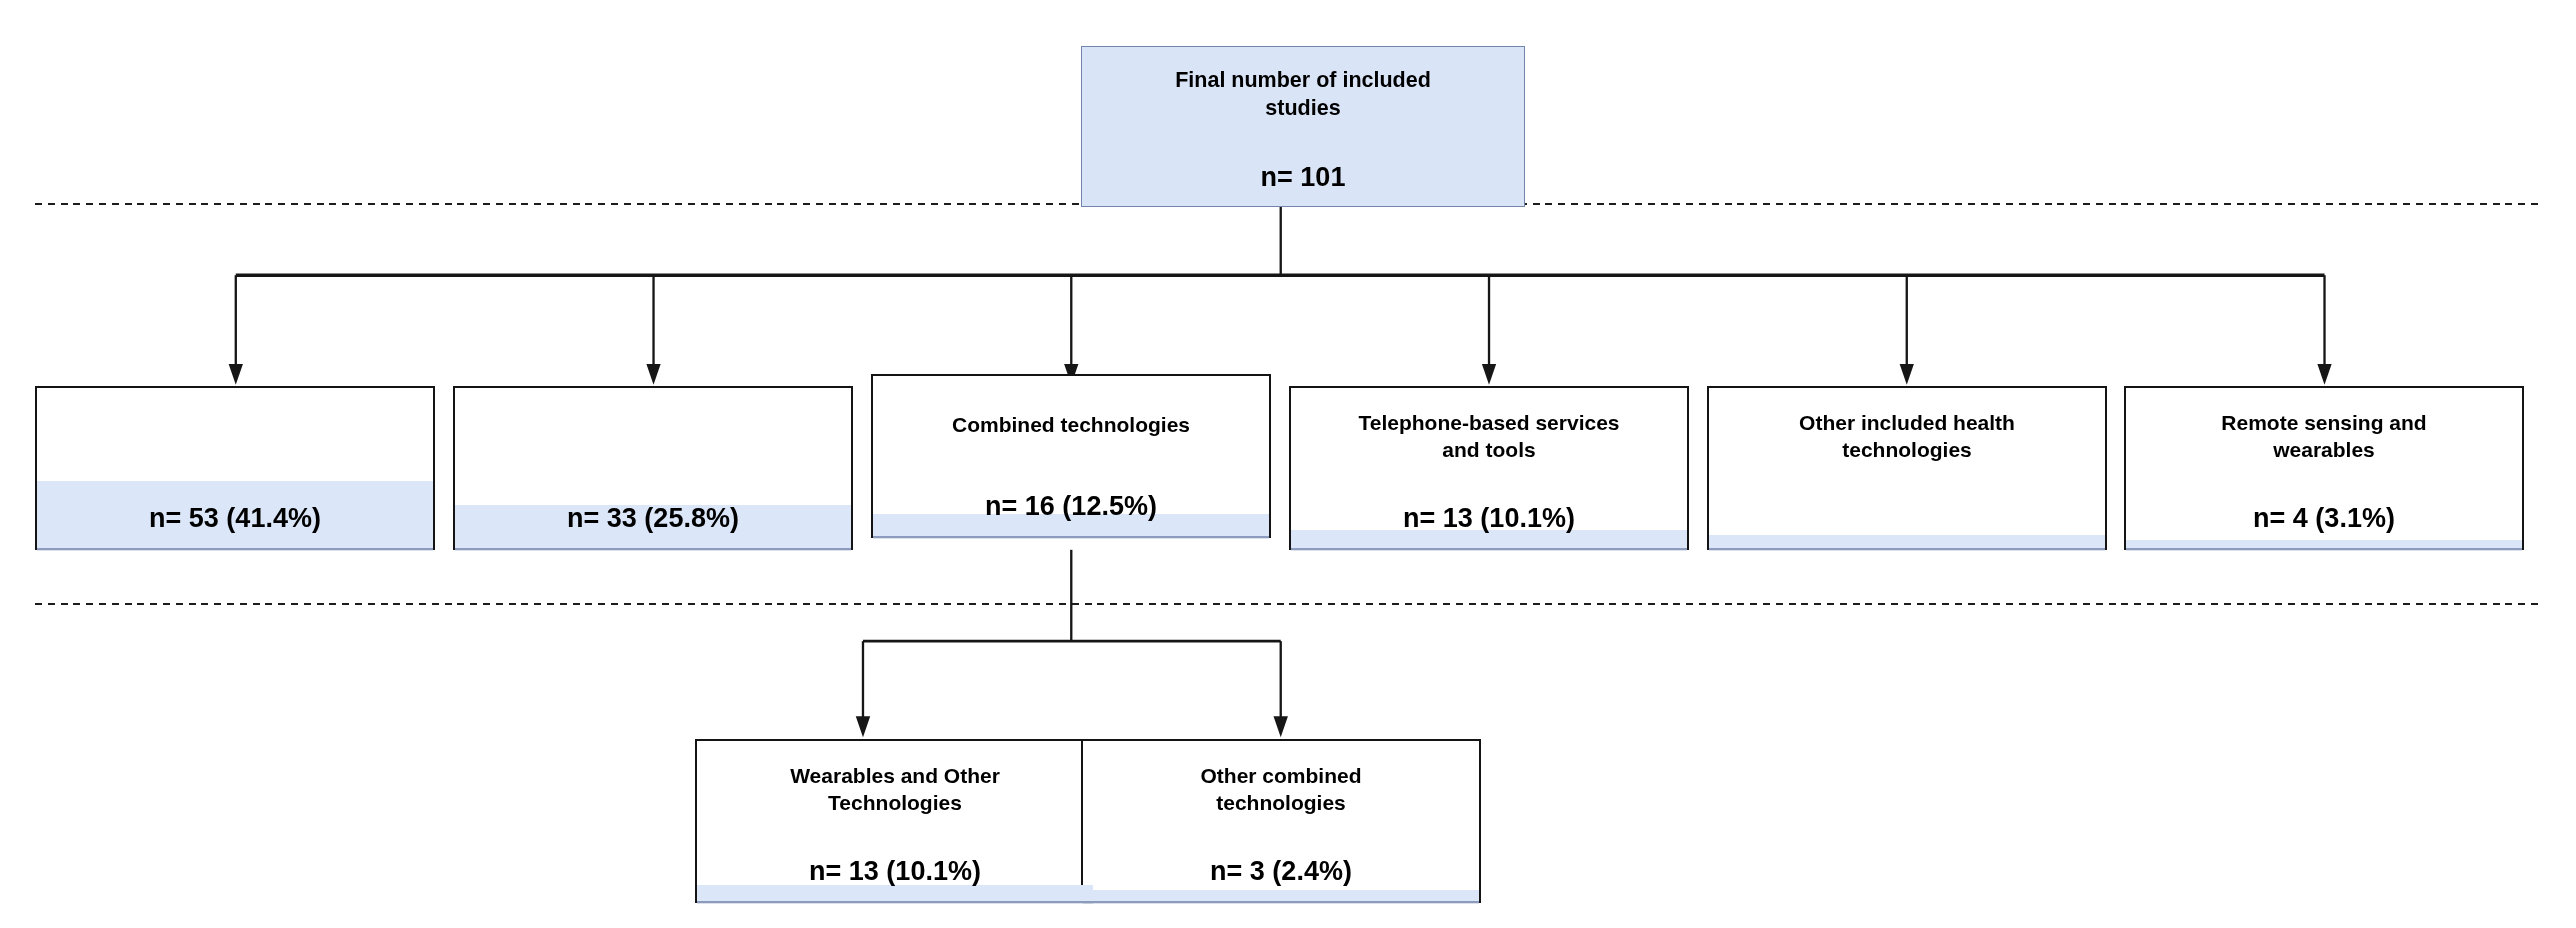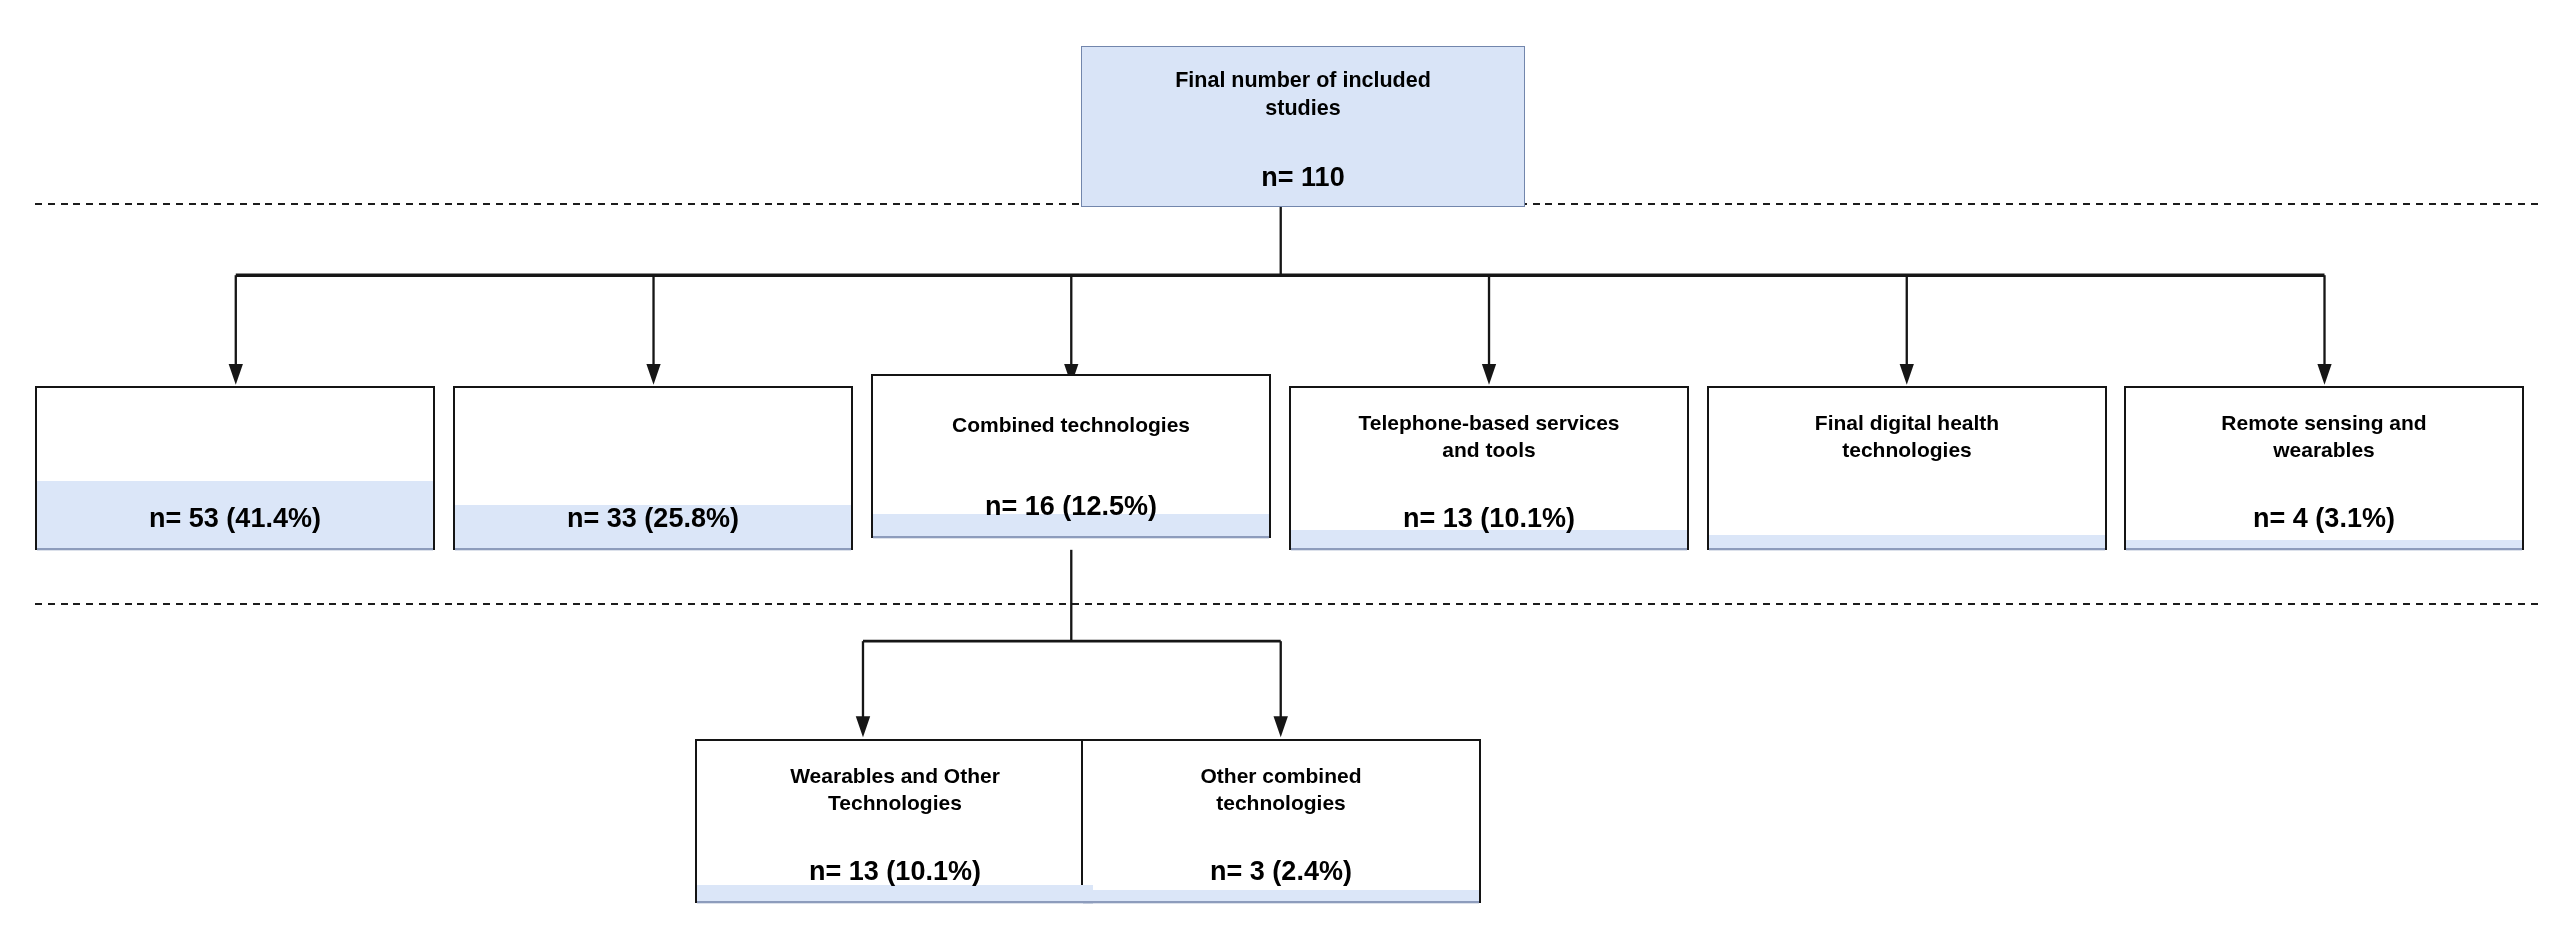--- a/index.html
+++ b/index.html
@@ -76,21 +76,21 @@
   </svg>
 
   <div class="dashline" style="top:203px;"></div>
   <div class="dashline" style="top:603px;"></div>
 
   <div class="node root">
     <div class="label">
       <div>Final number of included</div>
       <div>studies</div>
     </div>
-    <div class="nval">n= 110</div>
+    <div class="nval">n= 101</div>
   </div>
 
   <div class="node" style="left:35px;top:386px;">
     <div class="band" style="height: 42%;"></div>
     <div class="nval">n= 53 (41.4%)</div>
   </div>
 
   <div class="node" style="left:453px;top:386px;">
     <div class="band" style="height: 27%;"></div>
     <div class="nval">n= 33 (25.8%)</div>
@@ -110,21 +110,21 @@
     <div class="label">
       <div>Telephone-based services</div>
       <div>and tools</div>
     </div>
     <div class="nval">n= 13 (10.1%)</div>
   </div>
 
   <div class="node" style="left:1707px;top:386px;">
     <div class="band" style="height: 8%;"></div>
     <div class="label">
-      <div>Final digital health</div>
+      <div>Other included health</div>
       <div>technologies</div>
     </div>
   </div>
 
   <div class="node" style="left:2124px;top:386px;">
     <div class="band" style="height: 5%;"></div>
     <div class="label">
       <div>Remote sensing and</div>
       <div>wearables</div>
     </div>

